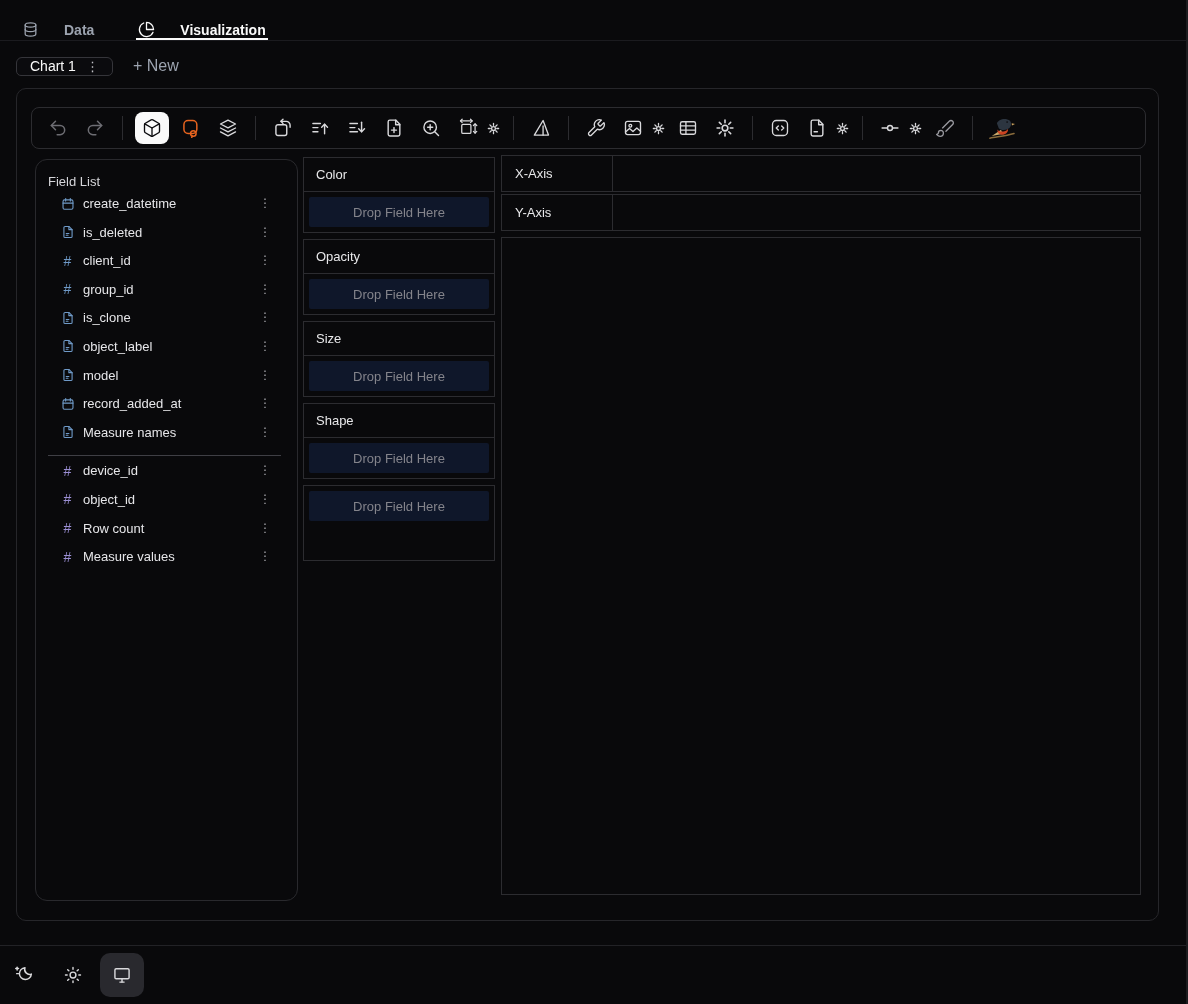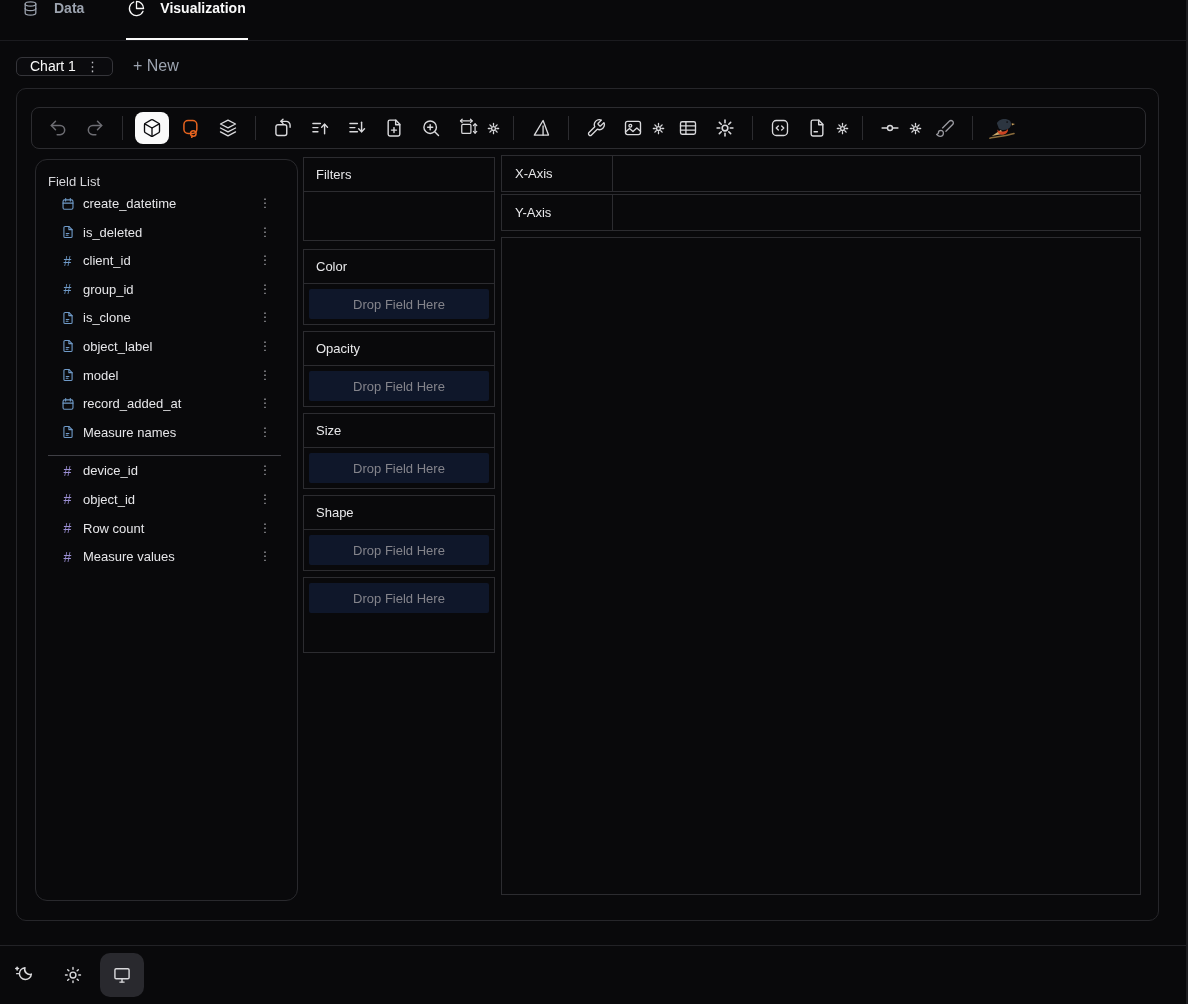--- a/index.html
+++ b/index.html
@@ -13,21 +13,21 @@
     width:1188px;height:1004px;position:relative;overflow:hidden;
     background:#09090b;color:#ececee;
     font-family:"Liberation Sans",sans-serif;
   }
   svg{display:block}
   button{font-family:inherit}
 
   
   .topbar{position:absolute;left:0;top:0;width:1188px;height:41px;display:flex;align-items:stretch;
     padding-left:20px;gap:40px;border-bottom:1px solid #1b1b1f}
-  .top-tab{display:flex;align-items:flex-start;gap:15px;font-size:14px;font-weight:700;color:#9ca3af;
+  .top-tab{display:flex;align-items:flex-end;gap:25px;font-size:14px;font-weight:700;color:#9ca3af;
     border-bottom:2px solid transparent;padding:0 2px;cursor:pointer;background:none;border-top:none;border-left:none;border-right:none}
   .top-tab.active{color:#fafafa;border-bottom:2px solid #fafafa}
 
   
   .chartbar{position:absolute;left:16px;top:48px;height:36px;display:flex;align-items:center}
   .chart-tab{height:19px;border:1px solid #35353a;border-radius:6px 6px 5px 5px;display:flex;align-items:center;
     gap:10px;padding:0 13px;font-size:14px;color:#fafafa;background:#0b0b0e;cursor:pointer}
   .chart-tab .kebab{color:#c2c2c7;font-size:13px}
   .new-tab{margin-left:14px;color:#9ca3af;font-size:16px;background:none;border:none;cursor:pointer}
 
@@ -449,24 +449,20 @@
         <div class="field-row" data-type="number">
 
           <span class="f-icon icon-number hash">#</span>
           <span class="f-label">Measure values</span>
           <span class="f-kebab">⋮</span>
         </div>
       </div>
   </div>
 
   <div class="shelves">
-    <div class="shelf-box filters-box">
-      <div class="shelf-header">Filters</div>
-      <div class="shelf-body"></div>
-    </div>
     <div>
 
     <div class="shelf-box enc-box">
           <div class="shelf-header">Color</div>
           <div class="shelf-body">
             <div class="dropzone">Drop Field Here</div>
           </div>
         </div>
         <div class="shelf-box enc-box">
           <div class="shelf-header">Opacity</div>

